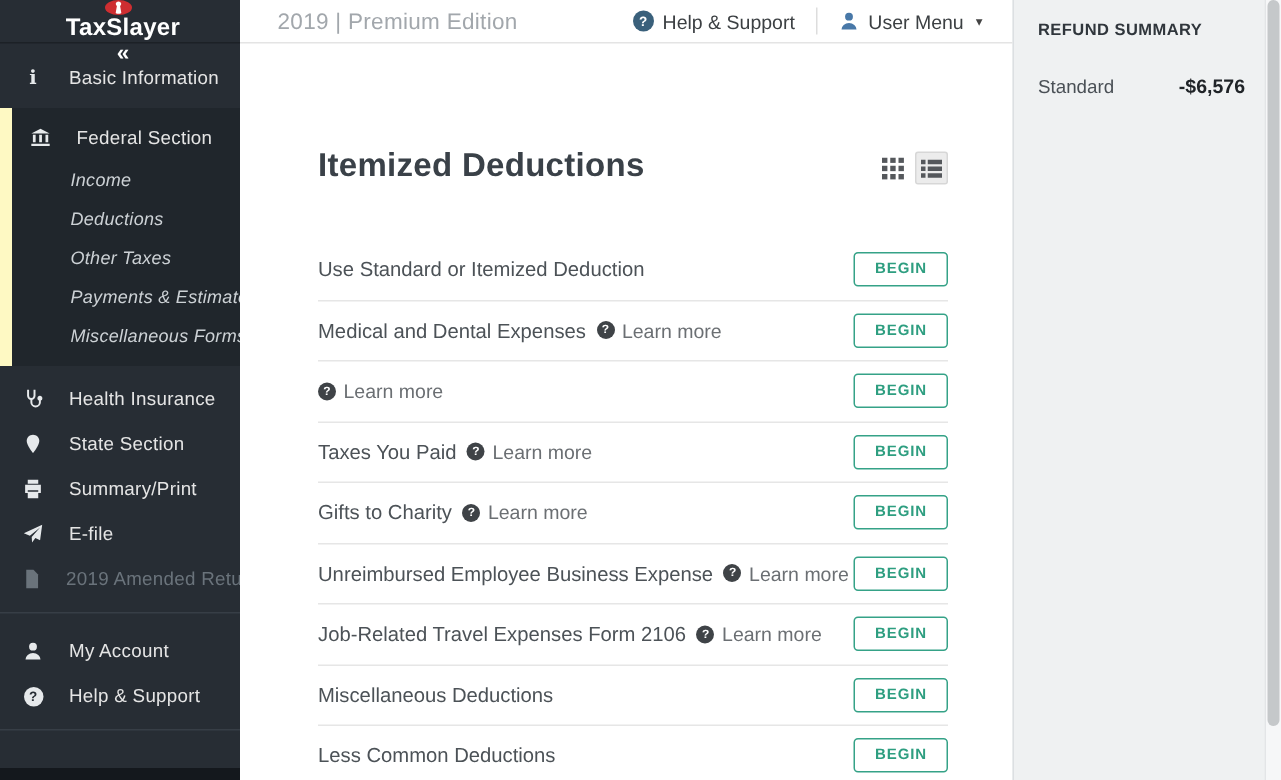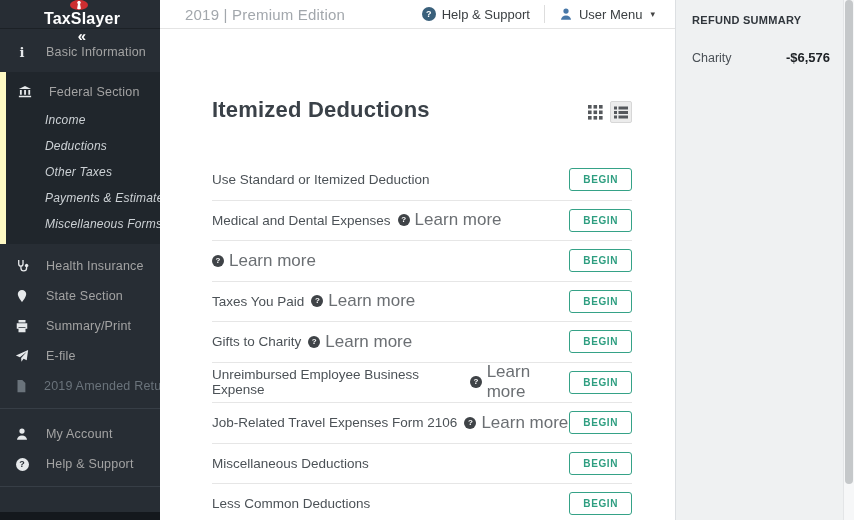--- a/index.html
+++ b/index.html
@@ -9,23 +9,23 @@
   
   .sidebar { width:160px; min-width:160px; height:520px; background:#272d34; display:flex; flex-direction:column; color:#dce0e3; }
   .logo-row { height:29px; display:flex; align-items:center; padding:0 9px 0 13px; border-bottom:1px solid #1c2126;flex-direction:column; }
   .logo-mark { width:18px; height:18px; border-radius:50%; background:#ce2e31; display:inline-flex; align-items:center; justify-content:center; margin-right:6px; }
   .logo-mark svg { width:10px; height:10px; }
   .logo-text { color:#fff; font-weight:bold; font-size:16px; letter-spacing:.2px; flex:1; }
   .collapse { color:#fff; font-size:15px; font-weight:bold; cursor:pointer; line-height:1; }
   .nav-item { height:30px; display:flex; align-items:center; padding-left:14px; cursor:pointer; }
   .nav-icon { width:16px; display:inline-flex; justify-content:center; margin-right:16px; }
   .nav-icon svg { width:14px; height:14px; fill:#e6e9eb; }
-  .nav-label { font-size:12.5px; color:#a3a3a3; letter-spacing:.2px; white-space:nowrap; }
+  .nav-label { font-size:12.5px; color:#e5e5e5; letter-spacing:.2px; white-space:nowrap; }
   .nav-top { padding:8px 0 5px; }
-  .active-group { background:#20262c; border-left:6px solid #fef9c3; padding:5px 0 7px; }
+  .active-group { background:#20262c; border-left:8px solid #fef9c3; padding:5px 0 7px; }
   .active-group .nav-item { padding-left:11px; }
   .active-group .sub-item { padding-left:39px; height:26px;font-style:italic; }
   .sub-item .nav-label { color:#ccd1d5; font-size:12px; }
   .nav-group { padding:7px 0 4px; }
   .nav-group .nav-item { height:30px; }
   .disabled .nav-label { color:#6a737b; }
   .disabled .nav-icon svg { fill:#6a737b; }
   .side-divider { border-top:1px solid #373e46; margin:3px 0; }
   .info-glyph { font-family:"DejaVu Serif", serif; font-weight:bold; font-size:13px; color:#e6e9eb; line-height:1; }
   .q-badge { display:inline-flex; align-items:center; justify-content:center; width:13px; height:13px; border-radius:50%; background:#e6e9eb; color:#272d34; font-size:9px; font-weight:bold; line-height:1; }
@@ -50,21 +50,21 @@
   .view-toggles { display:flex; align-items:center; gap:6px; }
   .grid-toggle { width:18px; height:18px; display:flex; align-items:center; justify-content:center; cursor:pointer; }
   .list-toggle { width:22px; height:22px; background:#ececec; border:1px solid #d7d7d7; border-radius:2px; display:flex; align-items:center; justify-content:center; cursor:pointer; }
 
   .rows { margin-top:37px; }
   .row { height:40.5px; border-bottom:1px solid #e6e6e6; display:flex; align-items:center; justify-content:space-between; }
   .row-left { display:flex; align-items:center; gap:7px; }
   .row-label { font-size:13.5px; color:#4c5257; }
   .learn { display:inline-flex; align-items:center; gap:5px; cursor:pointer; }
   .learn .q-dark { display:inline-flex; align-items:center; justify-content:center; width:12px; height:12px; border-radius:50%; background:#3f4347; color:#fff; font-size:8px; font-weight:bold; line-height:1; }
-  .learn-text { font-size:17px; color:#6b6f73; }
+  .learn-text { font-size:13px; color:#6b6f73; }
   .begin { background:#fff; border:1px solid #35a287; color:#2e9e80; font-family:"Liberation Sans", sans-serif; font-size:10px; font-weight:bold; letter-spacing:.6px; padding:5px 13px; border-radius:3px; cursor:pointer; }
 
   
   .refund { flex:1; height:520px; background:#eff1f2; border-left:1px solid #dcdfe2; padding:14px 24px 0 16px; }
   .refund-title { font-size:11px; font-weight:bold; color:#30363c; letter-spacing:.3px; }
   .refund-row { margin-top:24px; display:flex; align-items:center; justify-content:space-between; }
   .refund-label { font-size:12.5px; color:#4a5056; }
   .refund-amount { font-size:13px; font-weight:bold; color:#202428; }
 
   
@@ -333,20 +333,20 @@
         <button class="begin">BEGIN</button>
       </div>
 
     </div>
   </div>
 </div>
 
 <div class="refund">
   <div class="refund-title">REFUND SUMMARY</div>
   <div class="refund-row">
-    <span class="refund-label">Charity</span>
+    <span class="refund-label">Standard</span>
     <span class="refund-amount">-$6,576</span>
   </div>
 </div>
 
 <div class="scrollbar">
   <div class="scroll-thumb"></div>
 </div>
 
 </body></html>

